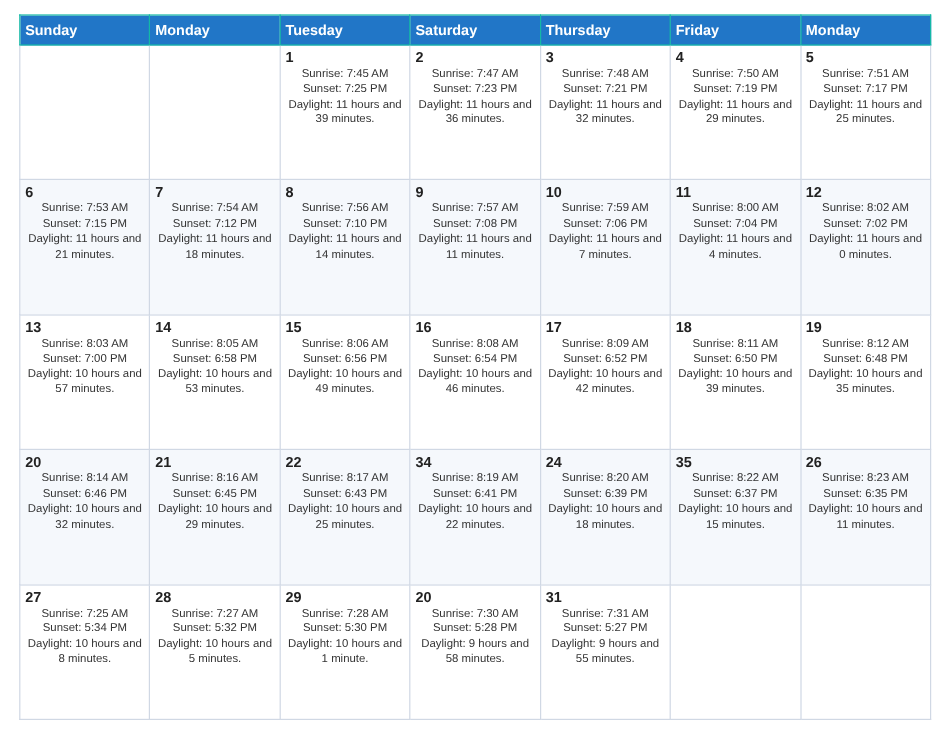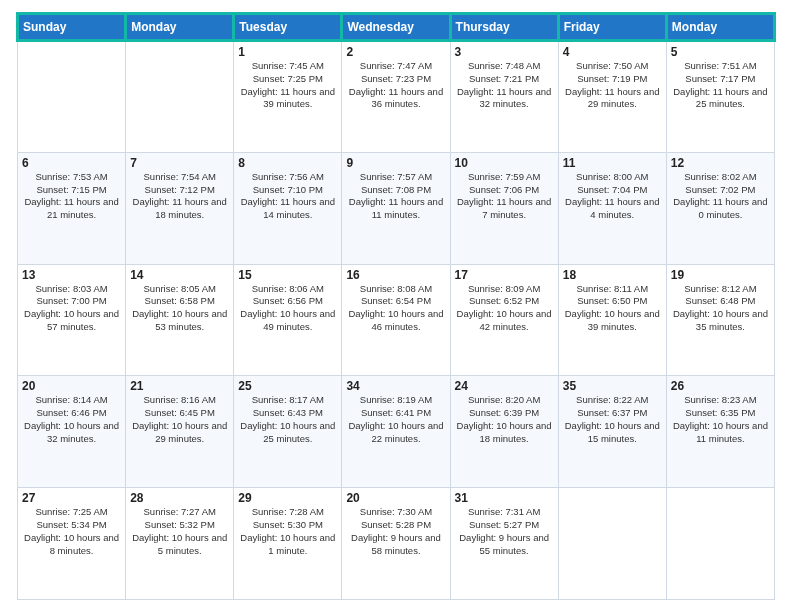--- a/index.html
+++ b/index.html
@@ -62,21 +62,21 @@
       width: 100%;
       table-layout: fixed;
     }
     .calendar th {
       background-color: #2176c7;
       color: #fff;
       font-size: 12px;
       font-weight: bold;
       padding: 5px 4px;
       text-align: left;
-      border: 3px solid #14b8a6;
+      border: 1px solid #14b8a6;
     }
     .calendar td {
       vertical-align: top;
       border: 1px solid #d0d8e4;
       padding: 3px 4px;
       font-size: 10px;
       color: #333;
       background: #fff;
       height: 88px;
     }
@@ -104,21 +104,21 @@
 <body>
 
 <div class="page">
 
   <table class="calendar">
     <thead>
       <tr>
       <th>Sunday</th>
           <th>Monday</th>
           <th>Tuesday</th>
-          <th>Wednesday</th>
+          <th>Saturday</th>
           <th>Thursday</th>
           <th>Friday</th>
           <th>Monday</th>
         </tr>
     </thead>
     <tbody id="calendar-body">
     <tr>
           <td class="empty-cell"></td>
           <td class="empty-cell"></td>
           <td>
@@ -205,21 +205,21 @@
         <tr>
           <td>
             <span class="day-number">20</span>
             <div class="day-info">Sunrise: 8:14 AM<br>Sunset: 6:46 PM<br>Daylight: 10 hours and 32 minutes.</div>
           </td>
           <td>
             <span class="day-number">21</span>
             <div class="day-info">Sunrise: 8:16 AM<br>Sunset: 6:45 PM<br>Daylight: 10 hours and 29 minutes.</div>
           </td>
           <td>
-            <span class="day-number">25</span>
+            <span class="day-number">22</span>
             <div class="day-info">Sunrise: 8:17 AM<br>Sunset: 6:43 PM<br>Daylight: 10 hours and 25 minutes.</div>
           </td>
           <td>
             <span class="day-number">34</span>
             <div class="day-info">Sunrise: 8:19 AM<br>Sunset: 6:41 PM<br>Daylight: 10 hours and 22 minutes.</div>
           </td>
           <td>
             <span class="day-number">24</span>
             <div class="day-info">Sunrise: 8:20 AM<br>Sunset: 6:39 PM<br>Daylight: 10 hours and 18 minutes.</div>
           </td>

